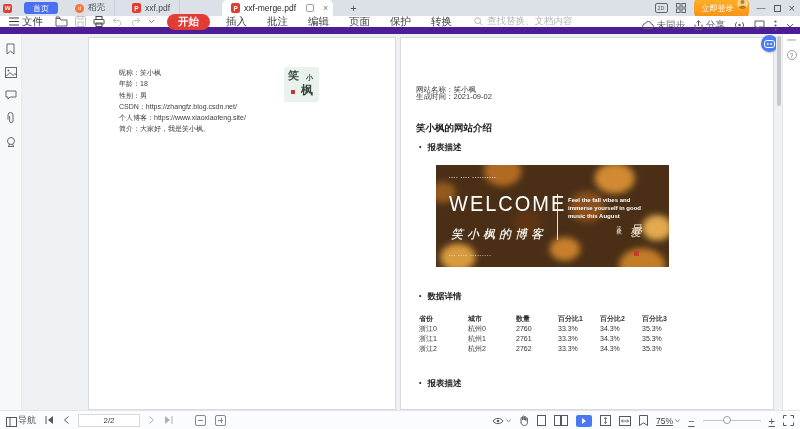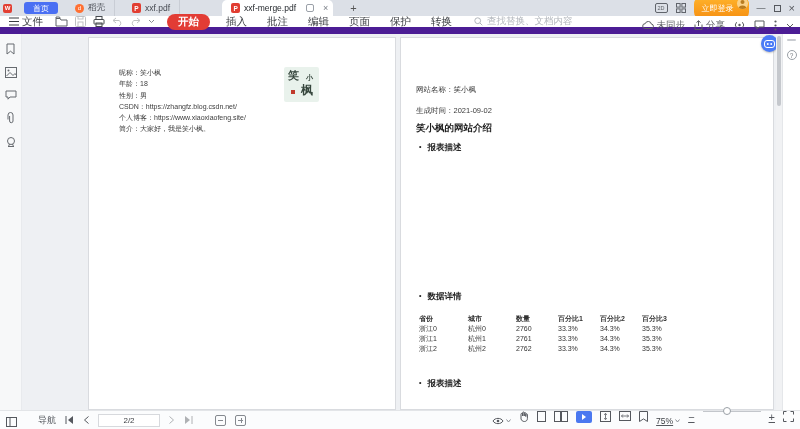--- a/index.html
+++ b/index.html
@@ -44,21 +44,21 @@
   .p1-lines { position:absolute; left:30px; top:29px; font-size:7px; color:#3c3c3c; }
   .p1-lines div { height:11.3px; line-height:11.3px; white-space:nowrap; }
   .p1-logo { position:absolute; left:195px; top:29px; width:35px; height:35px; background:#e9f2ec; border-radius:2px; color:#36463d; }
   .p1-logo .c1 { position:absolute; left:4px; top:1px; font-size:11px; font-weight:bold; }
   .p1-logo .c2 { position:absolute; left:22px; top:6px; font-size:7px; font-weight:bold; }
   .p1-logo .c3 { position:absolute; left:17px; top:15px; font-size:12px; font-weight:bold; }
   .p1-seal { position:absolute; left:7px; top:23px; width:4px; height:4px; background:#c0392b; }
 
   .p2-title { position:absolute; left:0; top:16px; width:300px; text-align:center; font-size:11.5px; font-weight:bold; color:#1f1f1f; }
   .p2-meta1 { position:absolute; left:15px; top:47px; font-size:7.5px; }
-  .p2-meta2 { position:absolute; left:15px; top:68px; font-size:7.5px; }
+  .p2-meta2 { position:absolute; left:15px; top:54px; font-size:7.5px; }
   .p2-sect  { position:absolute; left:15px; top:84px; font-size:9.5px; font-weight:bold; color:#1f1f1f; }
   .bullet { position:absolute; font-size:8.5px; font-weight:bold; color:#242424; }
   .bullet i { font-style:normal; margin-right:6px; font-size:7px; vertical-align:1px; }
   .b1 { left:18px; top:104px; } .b2 { left:18px; top:253px; } .b3 { left:18px; top:340px; }
 
   
   .banner { position:absolute; left:35px; top:127px; width:233px; height:102px; overflow:hidden; border-radius:1px; background:#4a2f16; }
   .banner-bg { position:absolute; left:-8px; top:-8px; right:-8px; bottom:-8px; filter:blur(3px);
     background-color:#4a2f16;
     background-image:
@@ -96,21 +96,21 @@
   .vscroll { position:absolute; right:18px; top:0; bottom:0; width:6px; background:#f1f2f4; }
   .vthumb { position:absolute; left:1px; top:2px; width:4px; height:70px; border-radius:2px; background:#c5c8cd; }
   .rightpanel { position:absolute; right:0; top:0; bottom:0; width:18px; background:#fff; border-left:1px solid #e5e7ea; }
   .rp-handle { position:absolute; left:4px; top:5px; width:9px; height:2px; border-radius:1px; background:#c9ccd1; }
   .rp-help { position:absolute; left:3.5px; top:16px; width:10px; height:10px; border:1px solid #9aa0a6; border-radius:50%; color:#71767d; font-size:6.5px; text-align:center; line-height:9px; }
 
   
   .statusbar { position:absolute; left:0; bottom:0; right:0; height:19px; background:#fbfcfd; border-top:1px solid #e3e5e8; display:flex; align-items:center; font-size:9px; color:#55585e; }
   .sb-left { display:flex; align-items:center; gap:9px; padding-left:6px; }
   .pagebox { width:62px; height:13px; background:#fff; border:1px solid #d7d9dd; font-size:8px; display:flex; align-items:center; justify-content:center; color:#3c3f44; }
-  .sb-right { position:absolute; right:6px; top:0; height:19px; display:flex; gap:8px;text-decoration:underline; }
+  .sb-right { position:absolute; right:6px; top:0; height:19px; display:flex; align-items:center; gap:8px;text-decoration:underline; }
   .playbtn { width:16px; height:12px; background:#4a78f0; border-radius:2px; display:flex; align-items:center; justify-content:center; }
   .playtri { width:0; height:0; border-left:4px solid #fff; border-top:3px solid transparent; border-bottom:3px solid transparent; }
   .zoomtxt { font-size:8.5px; color:#3c3f44; display:flex; align-items:center; gap:2px; }
   .slider { width:58px; height:1px; background:#c3c6cb; position:relative; }
   .knob { position:absolute; left:20px; top:-4px; width:8px; height:8px; border-radius:50%; background:#fff; border:1px solid #9aa0a6; }
   .dis { opacity:.45; }
   .sqico { width:11px; height:11px; border:1px solid #85898f; border-radius:2px; position:relative; }
   .sqico.minus:before { content:""; position:absolute; left:2px; right:2px; top:4.5px; height:1px; background:#85898f; }
   .sqico.plus:before { content:""; position:absolute; left:2px; right:2px; top:4.5px; height:1px; background:#85898f; }
   .sqico.plus:after { content:""; position:absolute; top:2px; bottom:2px; left:4.5px; width:1px; background:#85898f; }
@@ -280,20 +280,32 @@
     </div>
   </div>
 
   <div class="page page2">
     <div class="p2-meta1">网站名称：笑小枫</div>
     <div class="p2-meta2">生成时间：2021-09-02</div>
     <div class="p2-sect">笑小枫的网站介绍</div>
 
     <div class="bullet b1"><i>•</i><span>报表描述</span></div>
 
+    <div class="banner">
+      <div class="banner-bg"></div>
+      <div class="bn-capt top">▪▪▪▪ ▪▪▪▪ ▪▪▪▪▪▪▪▪▪▪</div>
+      <div class="bn-welcome">WELCOME</div>
+      <div class="bn-blog">笑小枫的博客</div>
+      <div class="bn-div"></div>
+      <div class="bn-right">Feel the fall vibes and immerse yourself in good music this August</div>
+      <div class="bn-vname">笑小枫</div>
+      <div class="bn-seal-txt">最爱</div>
+      <div class="bn-seal"></div>
+      <div class="bn-capt bot">▪▪▪ ▪▪▪▪ ▪▪▪▪▪▪▪▪▪</div>
+    </div>
 
     <div class="bullet b2"><i>•</i><span>数据详情</span></div>
 
     <div class="p2-table">
       <div class="trow head">
         <span class="c0">省份</span>
         <span class="c1">城市</span>
         <span class="c2">数量</span>
         <span class="c3">百分比1</span>
         <span class="c4">百分比2</span>
@@ -339,21 +351,21 @@
     <div class="vthumb"></div>
   </div>
   <div class="rightpanel">
     <div class="rp-handle"></div>
     <div class="rp-help">?</div>
   </div>
 </div>
 
 <div class="statusbar">
   <div class="sb-left">
-    <div style="display:flex;align-items:flex-end;gap:21px">
+    <div style="display:flex;align-items:flex-end;gap:1px">
       <svg width="11" height="10" viewBox="0 0 11 10">
         <rect x="0.5" y="0.5" width="10" height="9" fill="none" stroke="#55585e"></rect>
           <path d="M4 0.5v9" stroke="#55585e"></path>
       </svg>
       <span>导航</span>
     </div>
     <svg width="9" height="8" viewBox="0 0 9 8">
       <path d="M1 0v8" stroke="#55585e"></path>
         <path d="M8 0 3 4l5 4z" fill="#55585e"></path>
     </svg>

